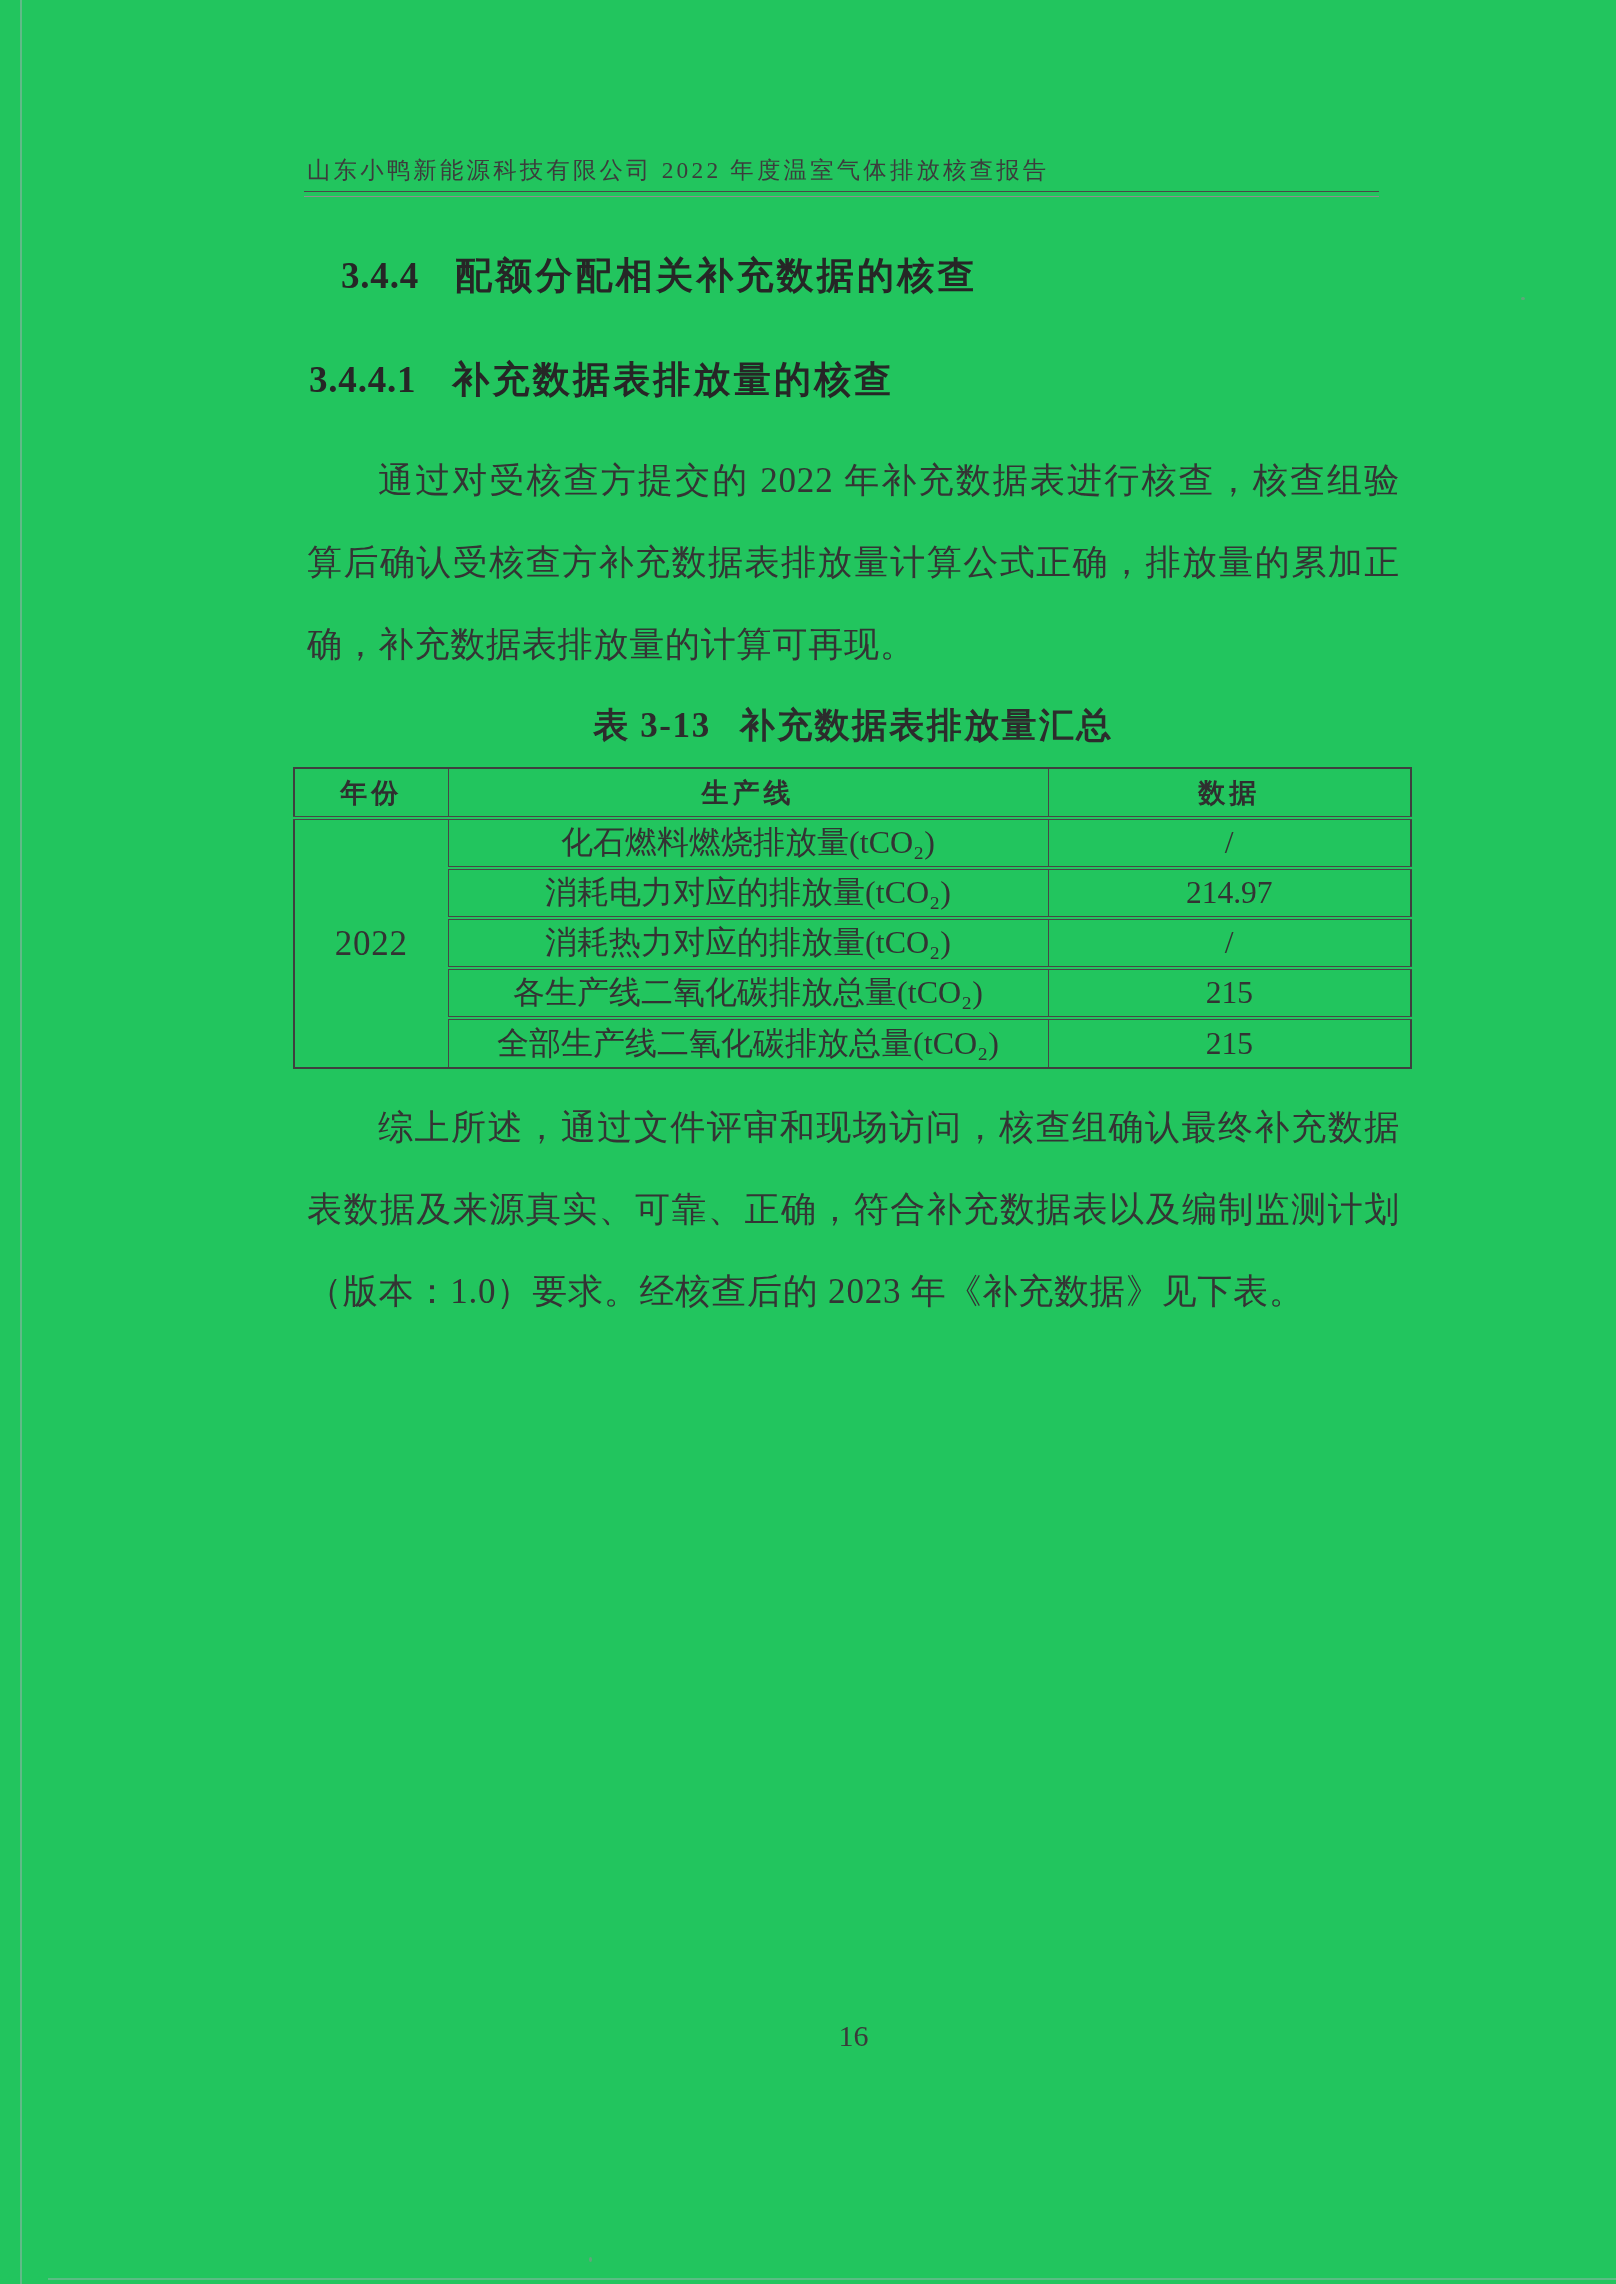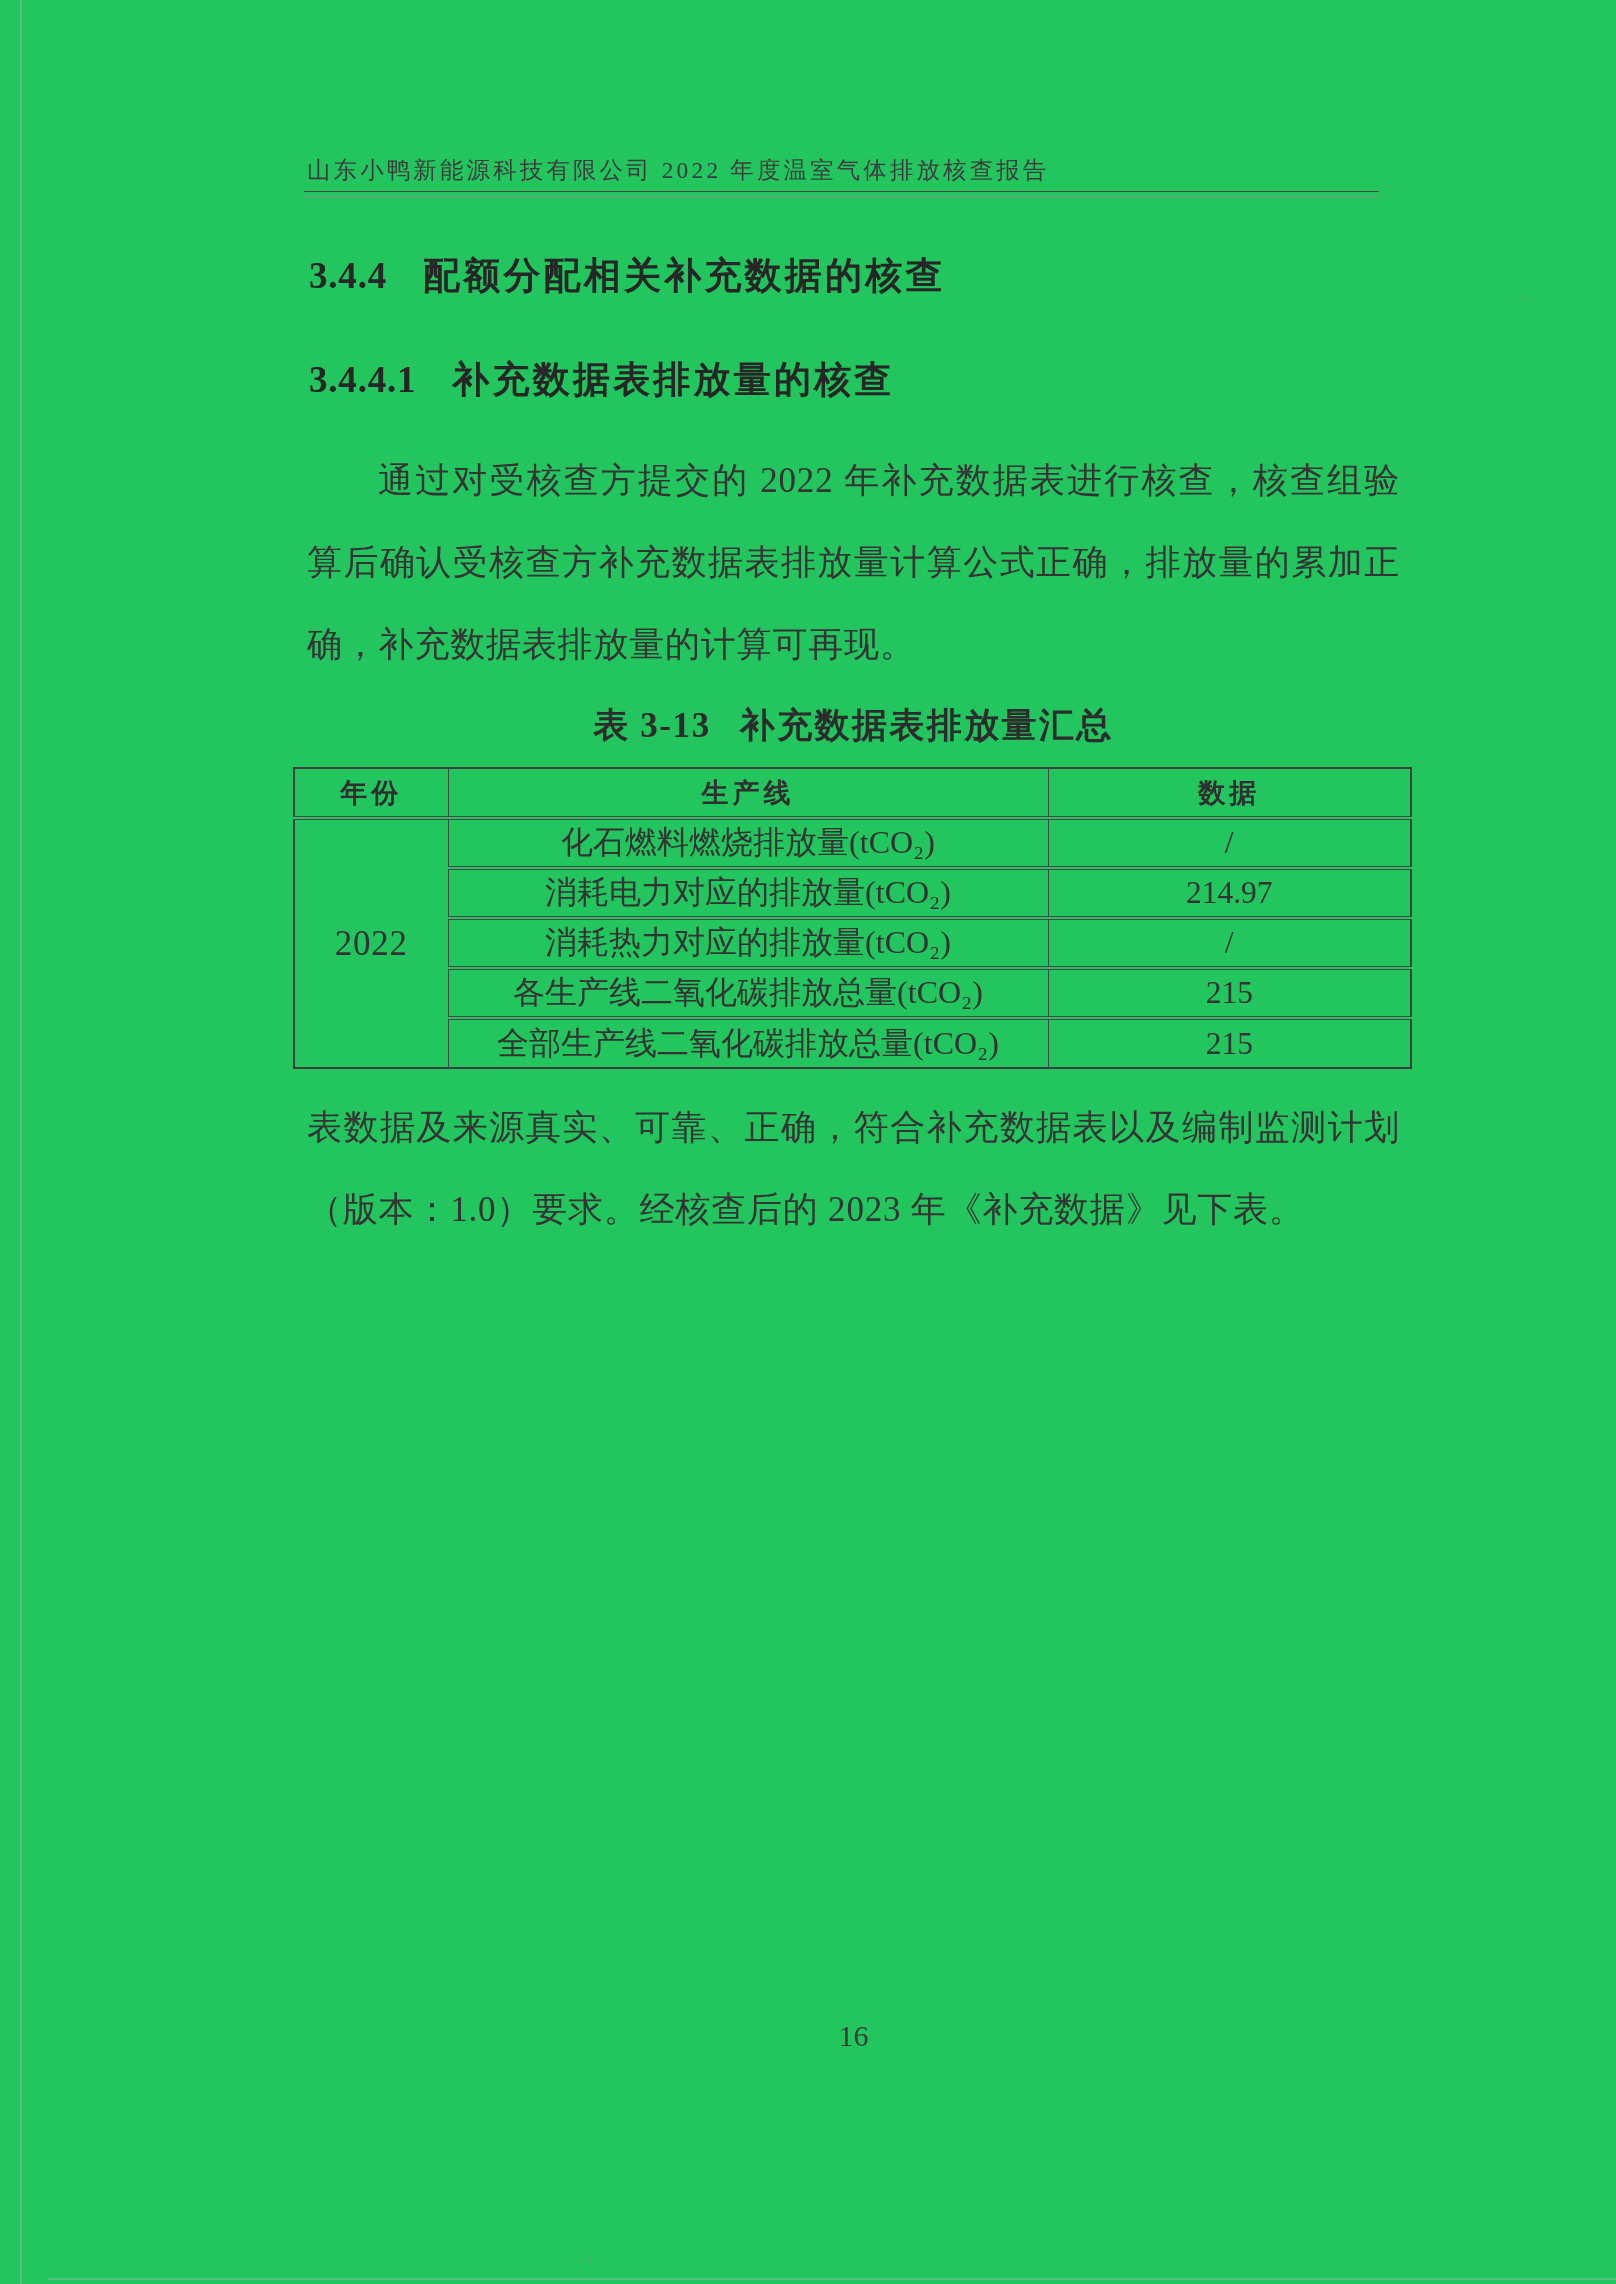--- a/index.html
+++ b/index.html
@@ -23,21 +23,21 @@
   
   .heading {
     position:absolute; left:309px; white-space:nowrap;
     font-weight:bold; color:#262626; font-size:37px; line-height:48px;
   }
   .heading .num { font-family:"Liberation Serif","DejaVu Serif",serif; letter-spacing:0.8px; }
   .heading .ttl {
     font-family:"Liberation Sans","DejaVu Sans",sans-serif;
     margin-left:36px; letter-spacing:3.2px;
   }
-  #heading-344  { top:252px; }
+  #heading-344  { top:252px;margin-left:32px; }
   #heading-3441 { top:356px; }
 
   
   .para {
     position:absolute; left:307px; width:1093px;
     font-size:35px; line-height:82px; color:#343434; letter-spacing:0.8px;
   }
   #para-1 { top:440px; }
   #para-2 { top:1087px; }
   .jline   { text-align:justify; text-align-last:justify; }
@@ -159,20 +159,21 @@
         <td class="value-cell">215</td>
       </tr>
       <tr>
         <td>全部生产线二氧化碳排放总量(tCO₂)</td>
         <td class="value-cell">215</td>
       </tr>
     </tbody>
   </table>
 
   <div class="para" id="para-2">
+    <div class="jline indent">综上所述，通过文件评审和现场访问，核查组确认最终补充数据</div>
     <div class="jline">表数据及来源真实、可靠、正确，符合补充数据表以及编制监测计划</div>
     <div class="lastline">（版本：1.0）要求。经核查后的 2023 年《补充数据》见下表。</div>
   </div>
 
   <div class="page-num">16</div>
 
 </div>
 
 
 </body></html>

